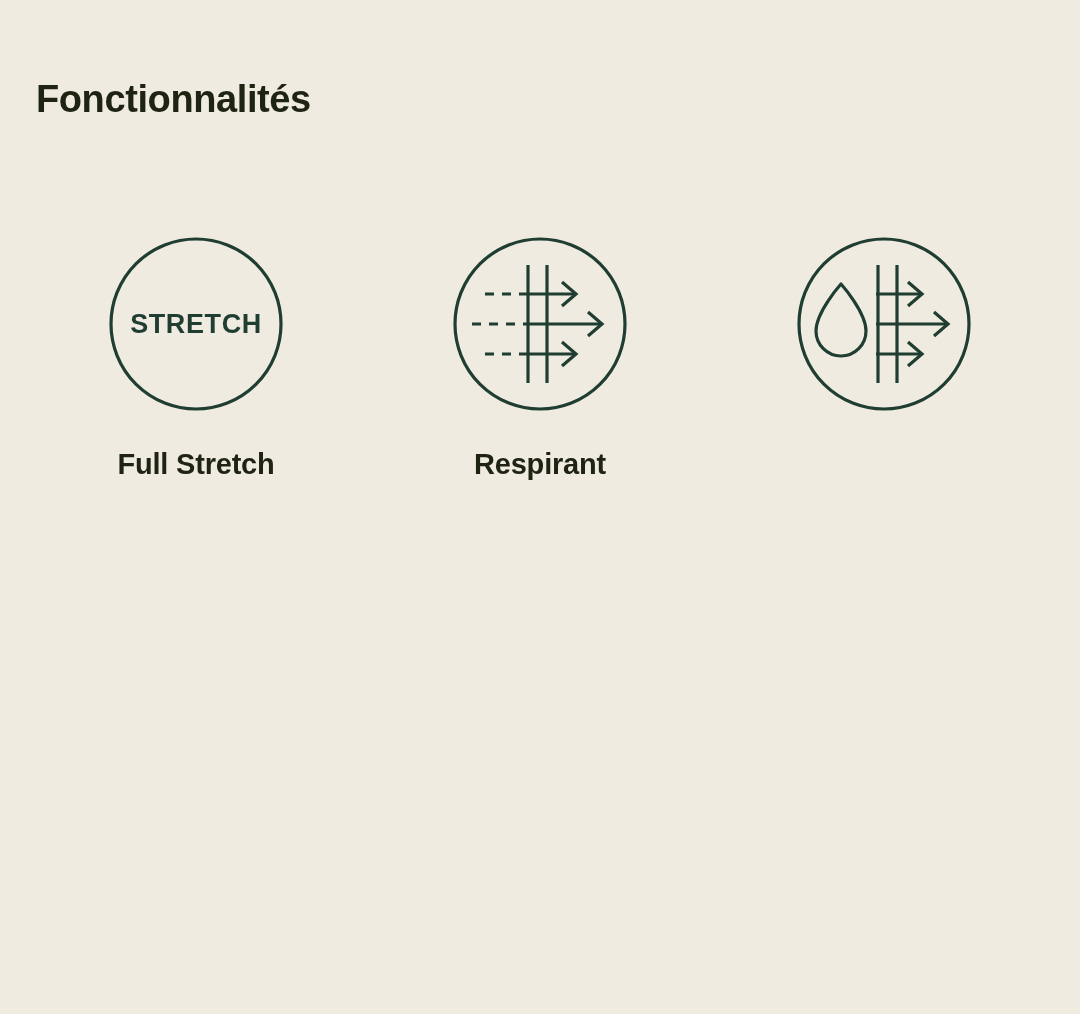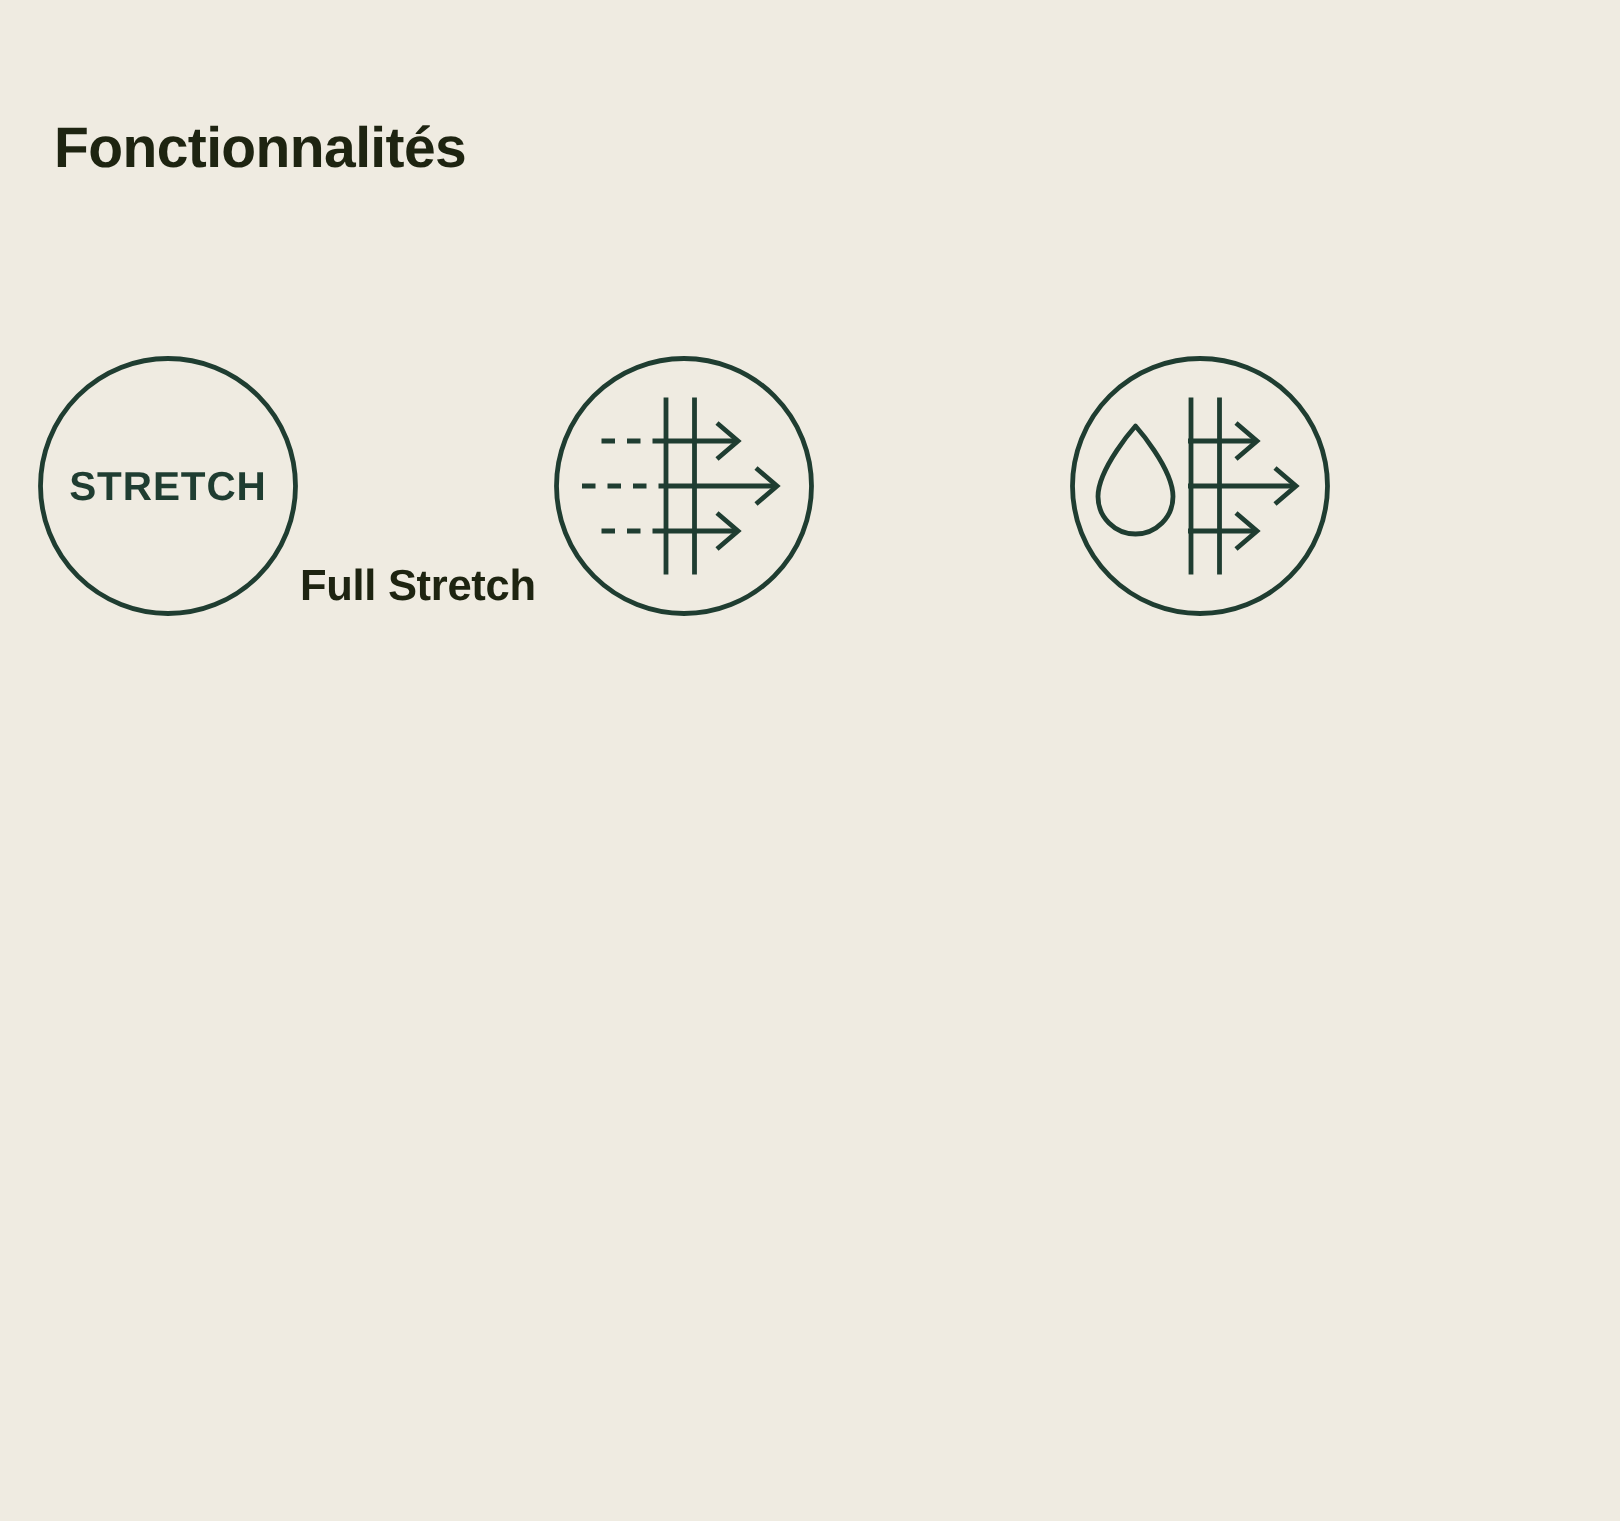--- a/index.html
+++ b/index.html
@@ -46,34 +46,35 @@
     display: grid;
     grid-template-columns: repeat(3, 344px);
     justify-content: start;
     padding-left: 24px;
     row-gap: 62px;
   }
 
   .feature {
     width: 344px;
     display: flex;
-    align-items: flex-end;
+    flex-direction: column;
+    align-items: center;
   }
 
   .badge {
     width: 176px;
     height: 176px;
     flex: 0 0 176px;
     display: block;
   }
 
   .badge svg { display: block; width: 176px; height: 176px; }
 
   .feature-label {
-    margin-top: 22px;
+    margin-top: 32px;
     font-size: 29px;
     font-weight: 700;
     line-height: 1.42;
     letter-spacing: -0.2px;
     text-align: center;
     color: #1e2411;
     max-width: 260px;
   }
 
   
@@ -114,20 +115,21 @@
             <line x1="20" y1="88" x2="74" y2="88" stroke-dasharray="9 8"></line>
             <line x1="74" y1="88" x2="150" y2="88"></line>
             <polyline points="136,76 150,88 136,100"></polyline>
 
             <line x1="33" y1="118" x2="74" y2="118" stroke-dasharray="9 8"></line>
             <line x1="74" y1="118" x2="124" y2="118"></line>
             <polyline points="110,106 124,118 110,130"></polyline>
           </g>
         </svg>
       </div>
+      <div class="feature-label">Respirant</div>
     </div>
 
     <div class="feature">
       <div class="badge">
         <svg viewBox="0 0 176 176" xmlns="http://www.w3.org/2000/svg">
           <circle cx="88" cy="88" r="85" fill="none" stroke="#1f3d31" stroke-width="3.2"></circle>
           <g stroke="#1f3d31" stroke-width="3.2" fill="none" stroke-linecap="round" stroke-linejoin="round">
 
             <path d="M45 48 C45 48 70 76 70 95 A25 25 0 0 1 20 95 C20 76 45 48 45 48 Z"></path>
           </g>

